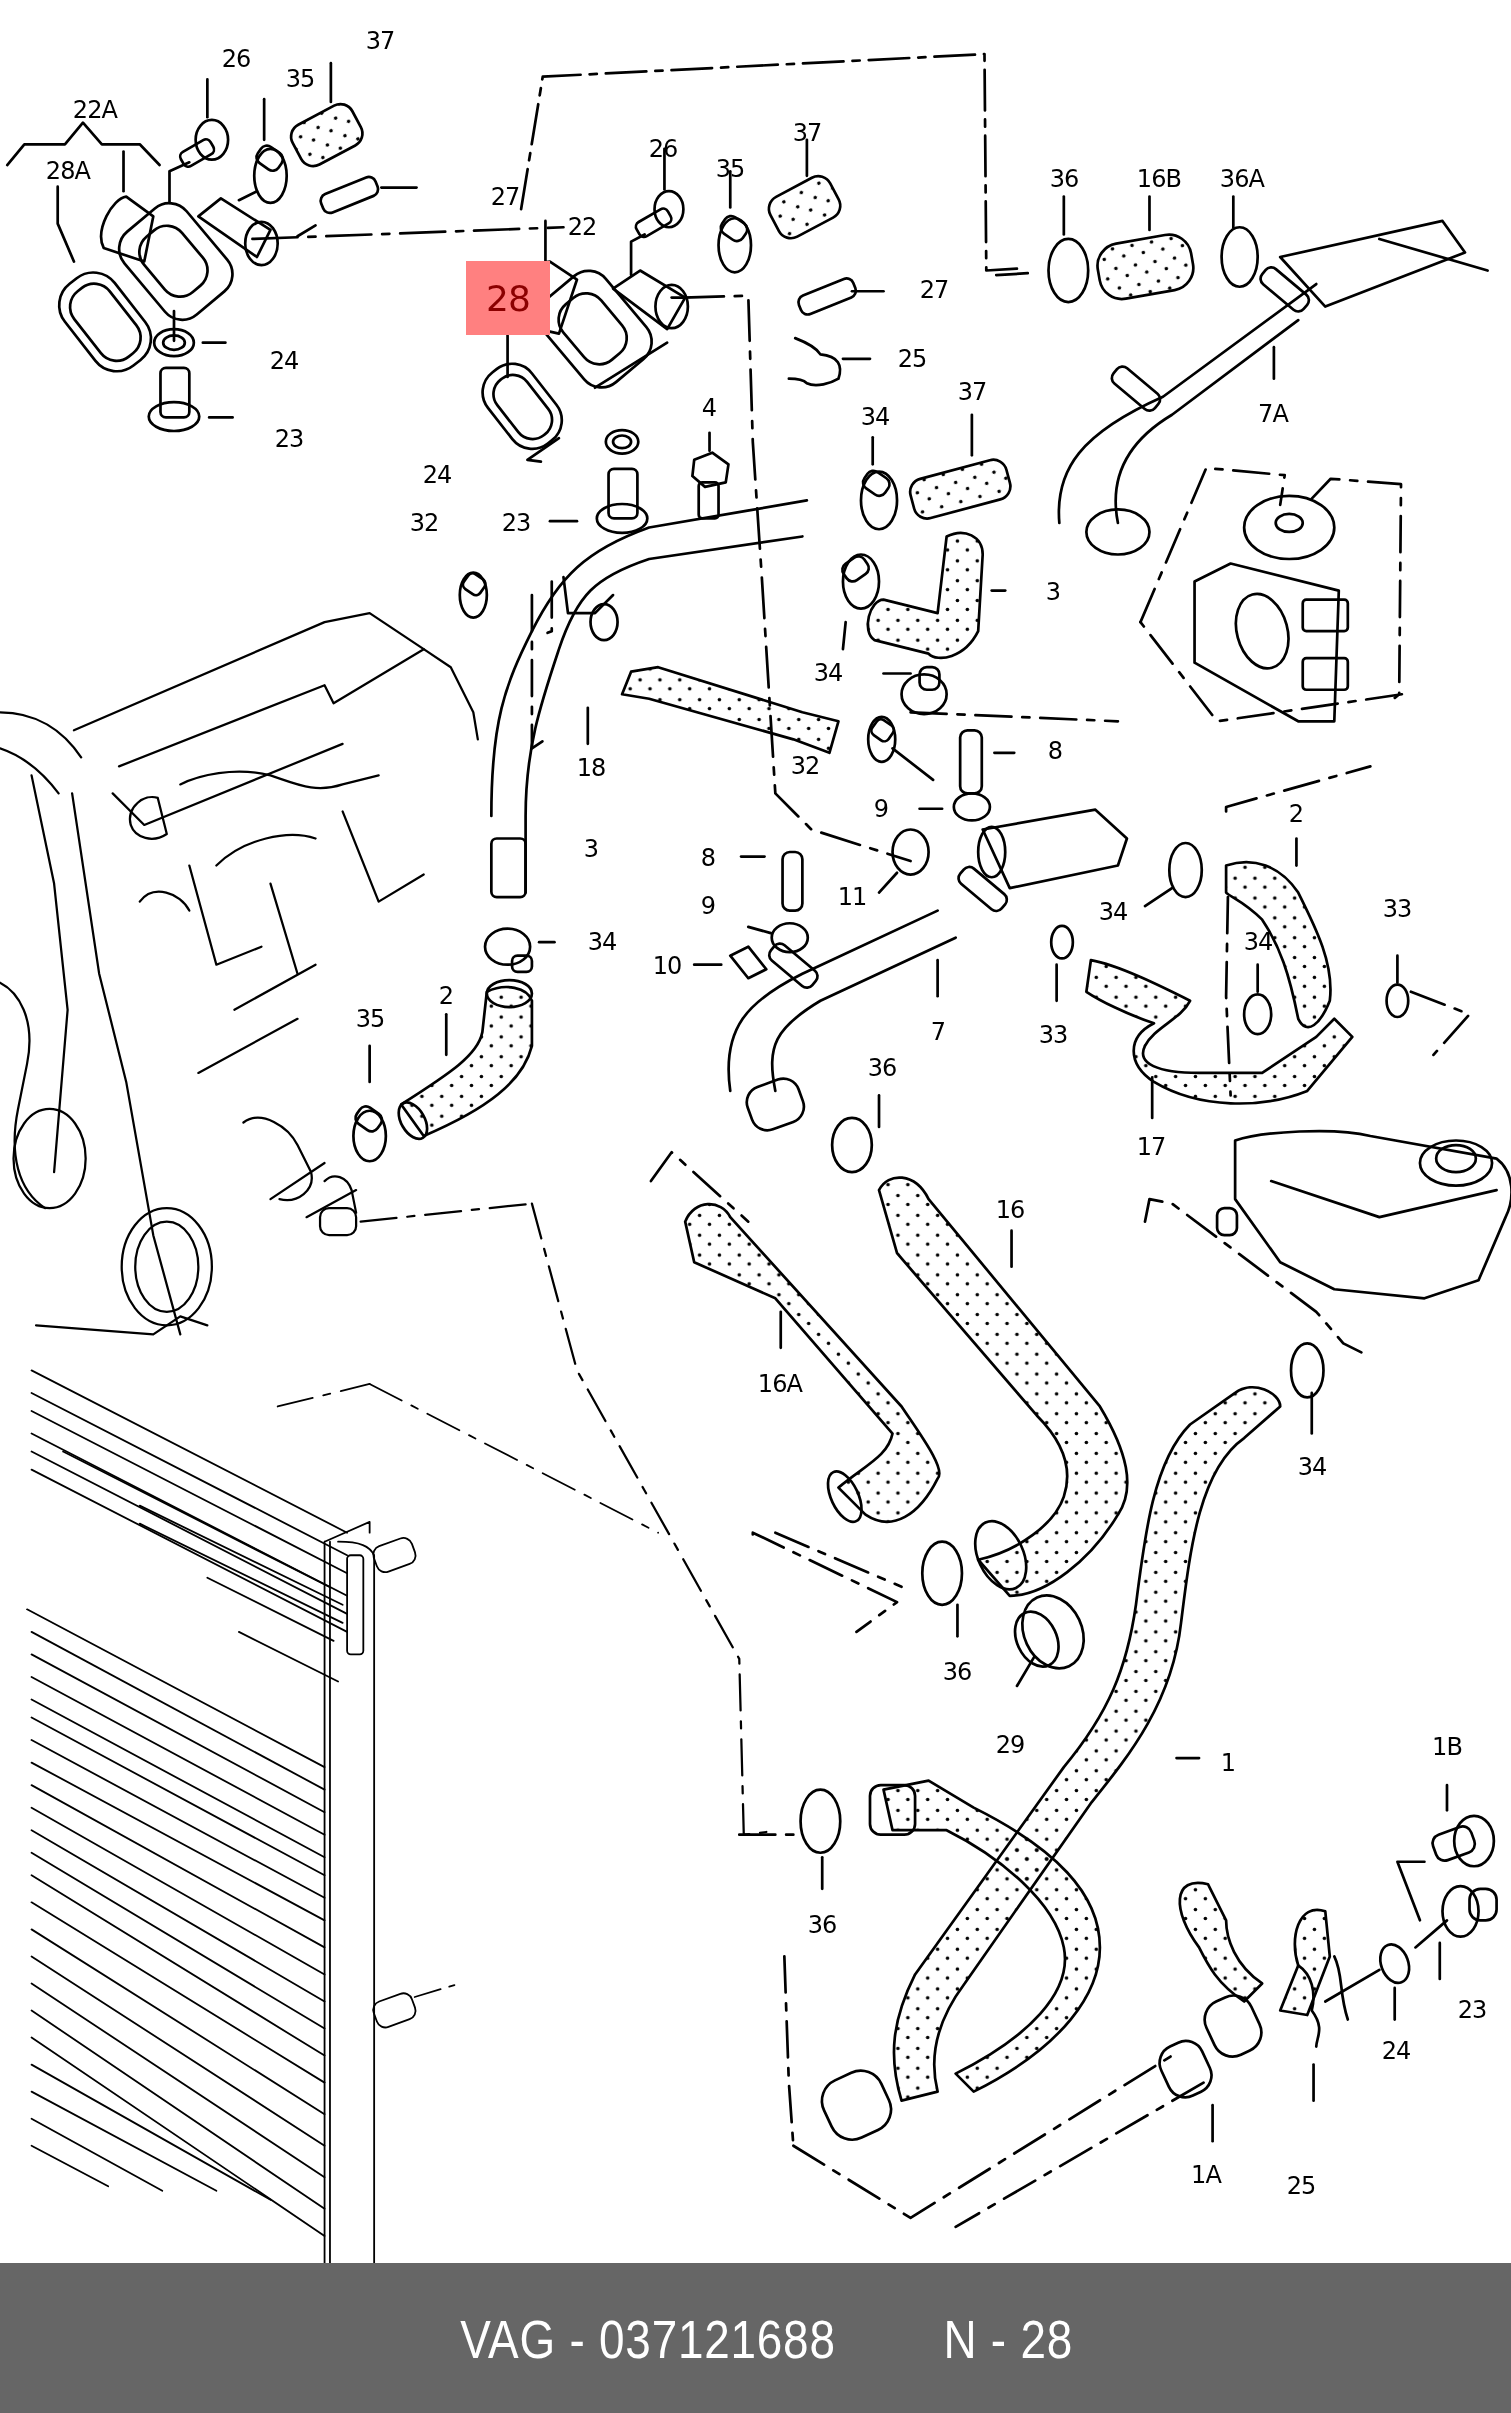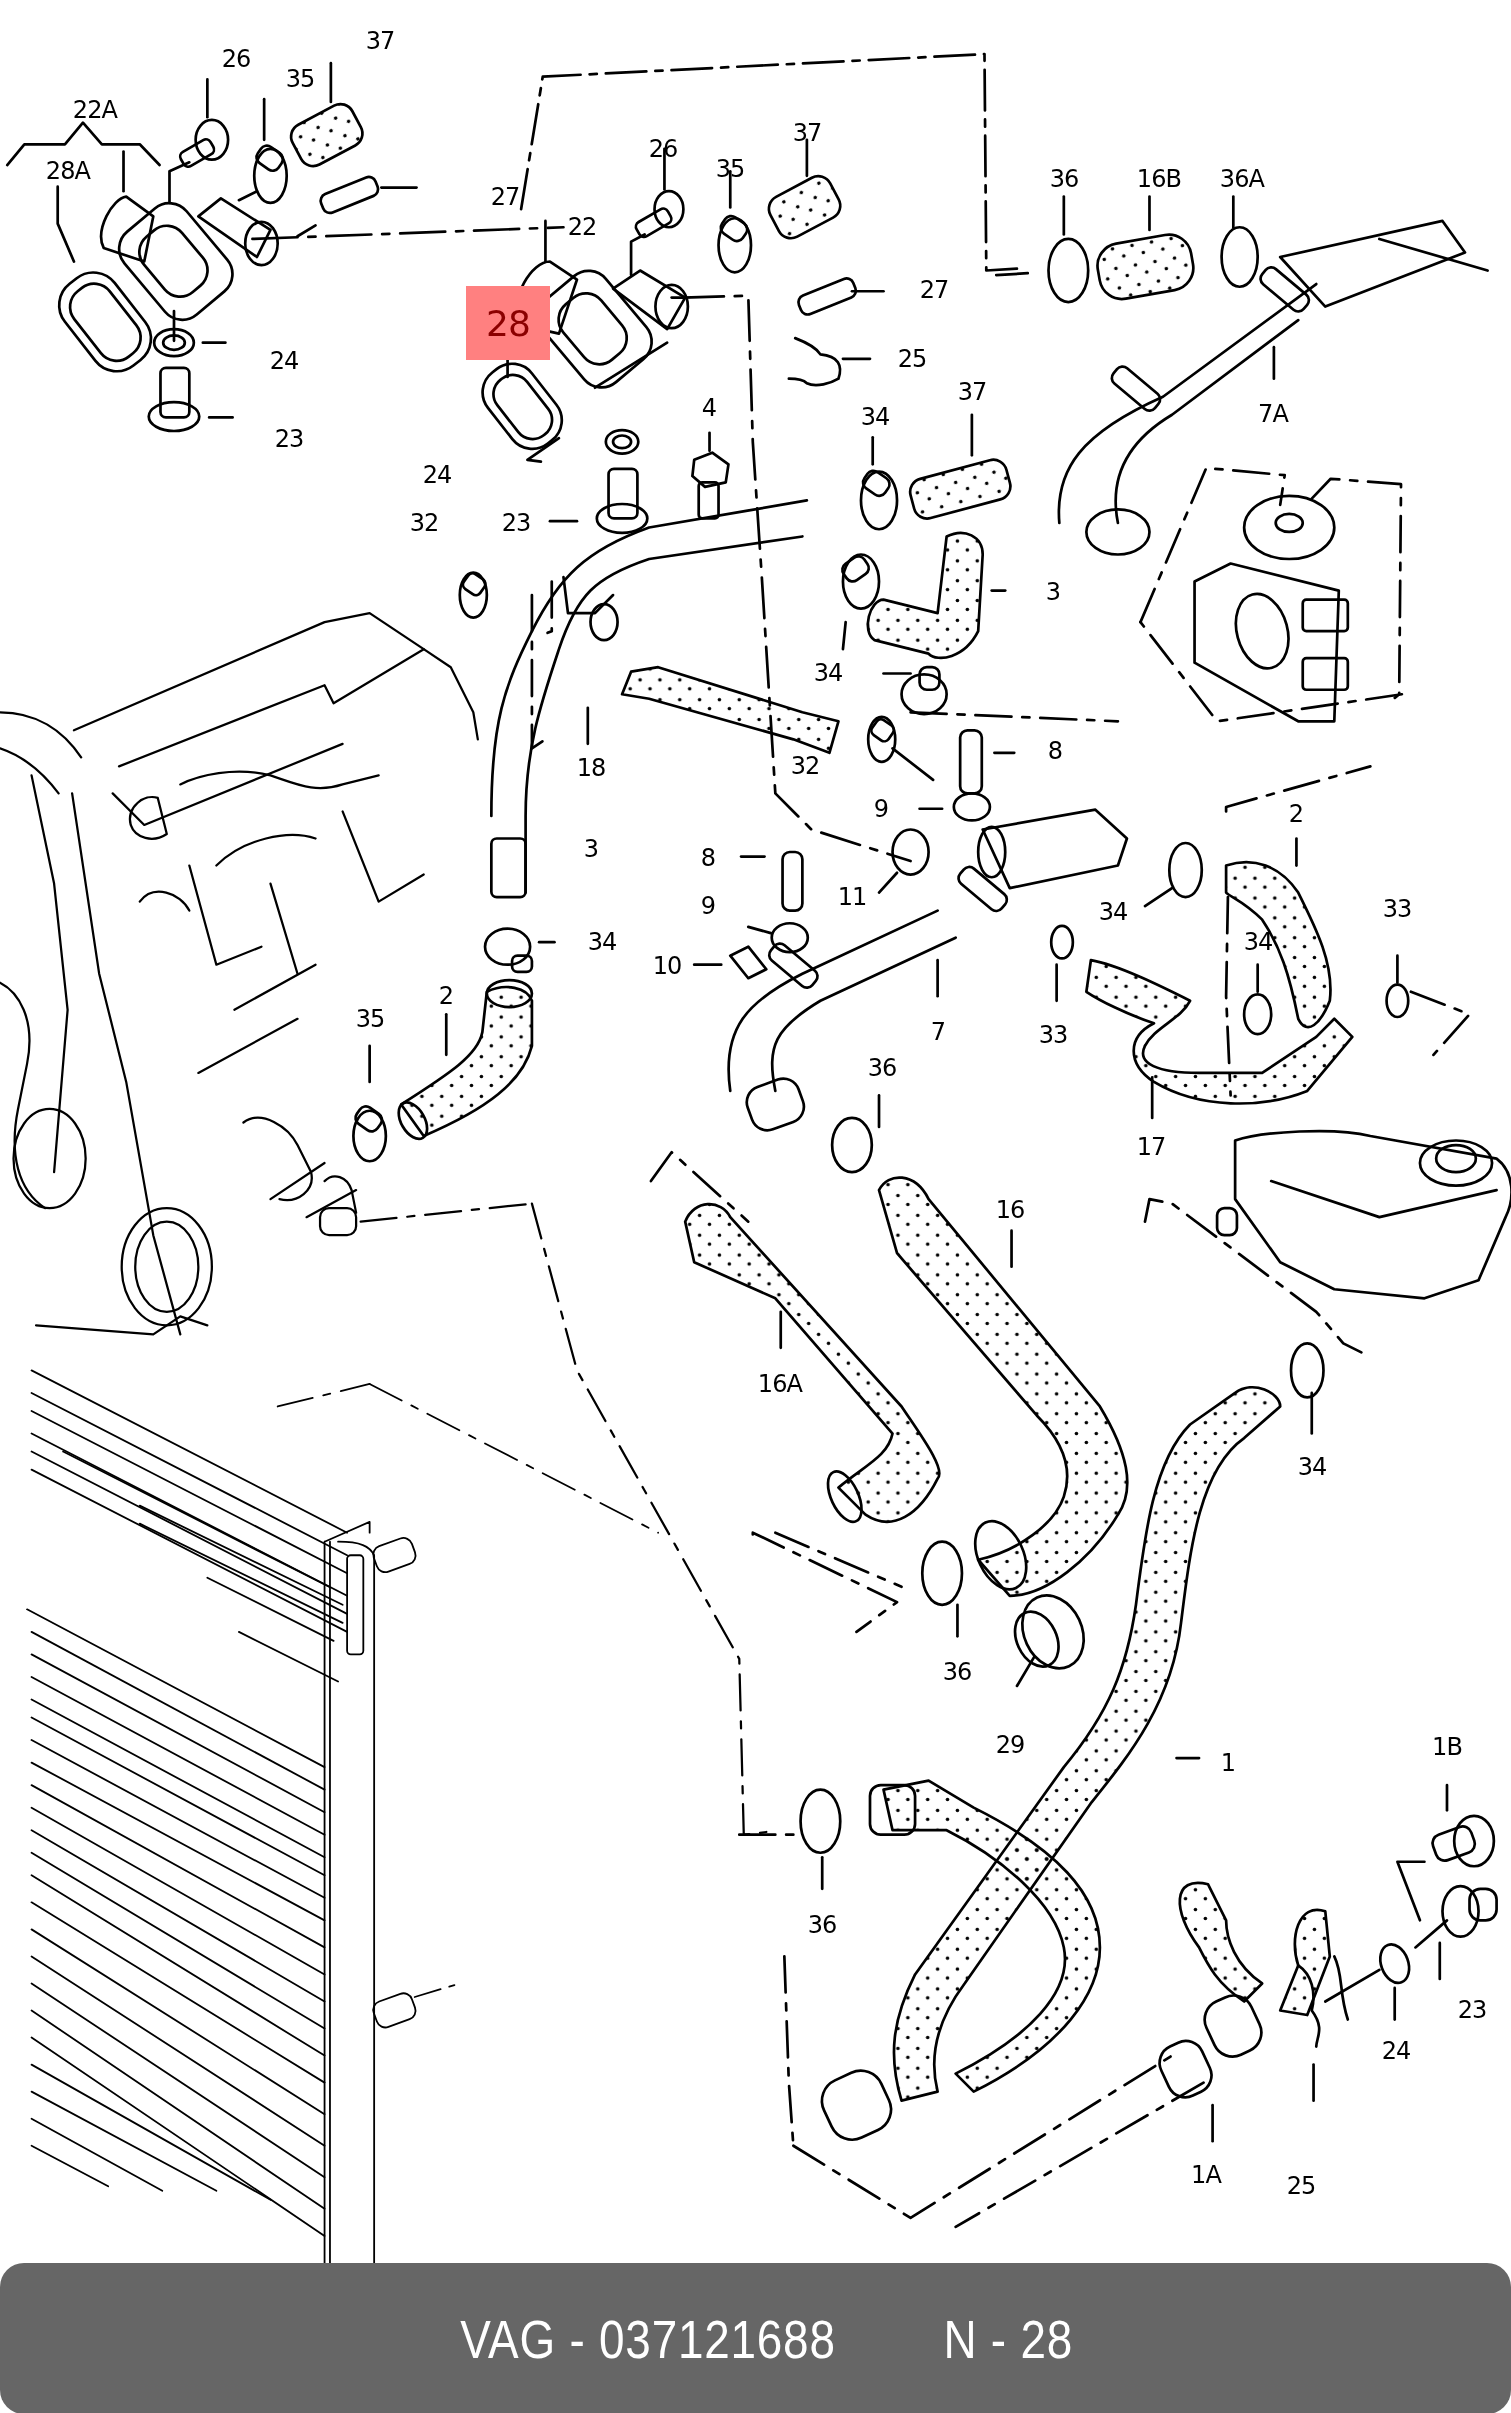--- a/index.html
+++ b/index.html
@@ -1,22 +1,22 @@
 <!DOCTYPE html>
 <html style="font-size:14.4px"><head>
 <meta charset="utf-8">
 <style>
   html, body { margin:0; padding:0; background:#ffffff; }
   body { width:1511px; height:2413px; position:relative; overflow:hidden; font-family:"Liberation Sans", sans-serif; }
   #diagram { position:absolute; left:0; top:0; width:1511px; height:2263px; background:#ffffff; }
   #diagram svg { position:absolute; left:0; top:0; }
   .lbl { position:absolute; font-family:"DejaVu Sans", sans-serif; font-size:24px; line-height:1; color:#000; transform:translate(-50%,-50%); white-space:nowrap; letter-spacing:-0.9px; }
-  .hl { position:absolute; left:466px; top:261px; width:84px; height:74px; background:#ff8080; display:flex; align-items:center; justify-content:center;margin-top:25px; }
+  .hl { position:absolute; left:466px; top:261px; width:84px; height:74px; background:#ff8080; display:flex; align-items:center; justify-content:center; }
   .hl span { font-family:"DejaVu Sans", sans-serif; font-size:36px; color:#8b0000; letter-spacing:-0.9px; }
-  .footer { position:absolute; left:0; top:2263px; width:1511px; height:151px; background:#666666; display:flex; align-items:center; justify-content:center;border-radius:24px; }
+  .footer { position:absolute; left:0; top:2263px; width:1511px; height:151px; background:#666666; display:flex; align-items:center; justify-content:center; }
   .footer .pn { font-family:"Liberation Sans", sans-serif; font-size:54px; color:#ffffff; transform:scaleX(0.85); letter-spacing:0.9px; }
   .footer .gap { display:inline-block; width:63px; }
 </style>
 </head>
 <body>
 
 <div id="diagram">
   <svg width="1511" height="2263" viewBox="0 0 1676 2510" fill="none" stroke="#000" stroke-width="3" stroke-linecap="round" stroke-linejoin="round">
     <defs>
       <pattern id="dots" width="22" height="22" patternUnits="userSpaceOnUse">

